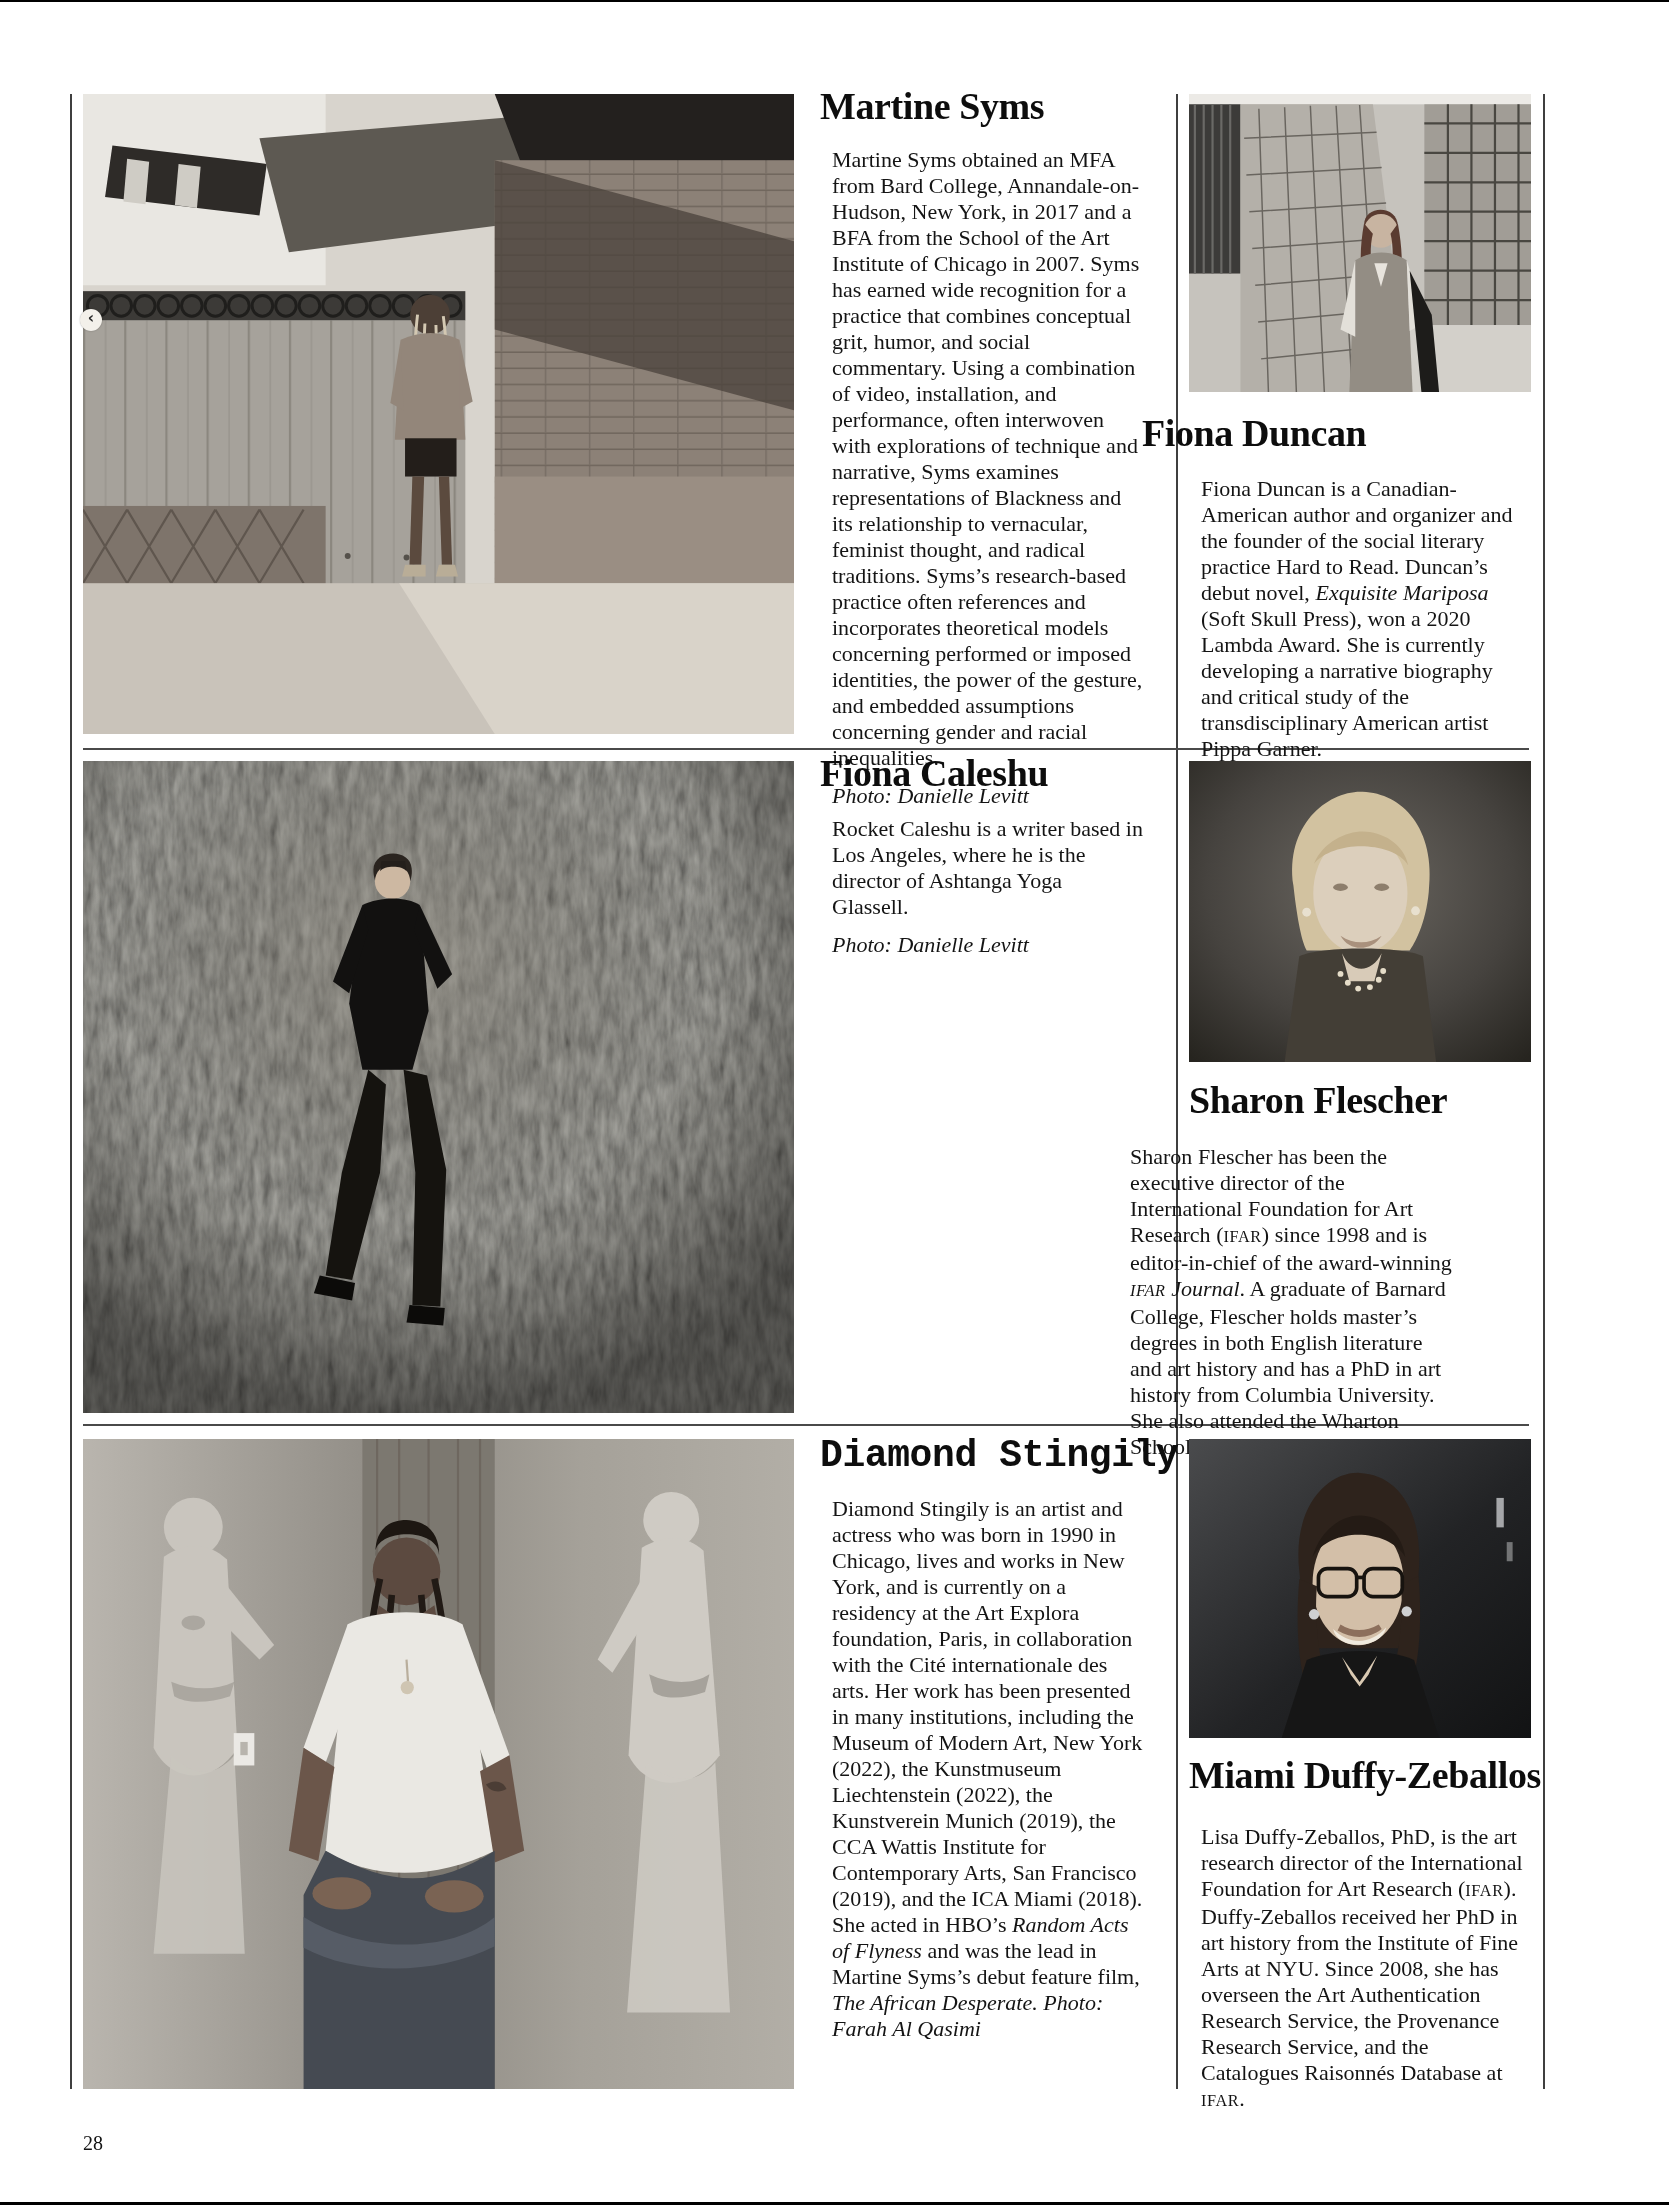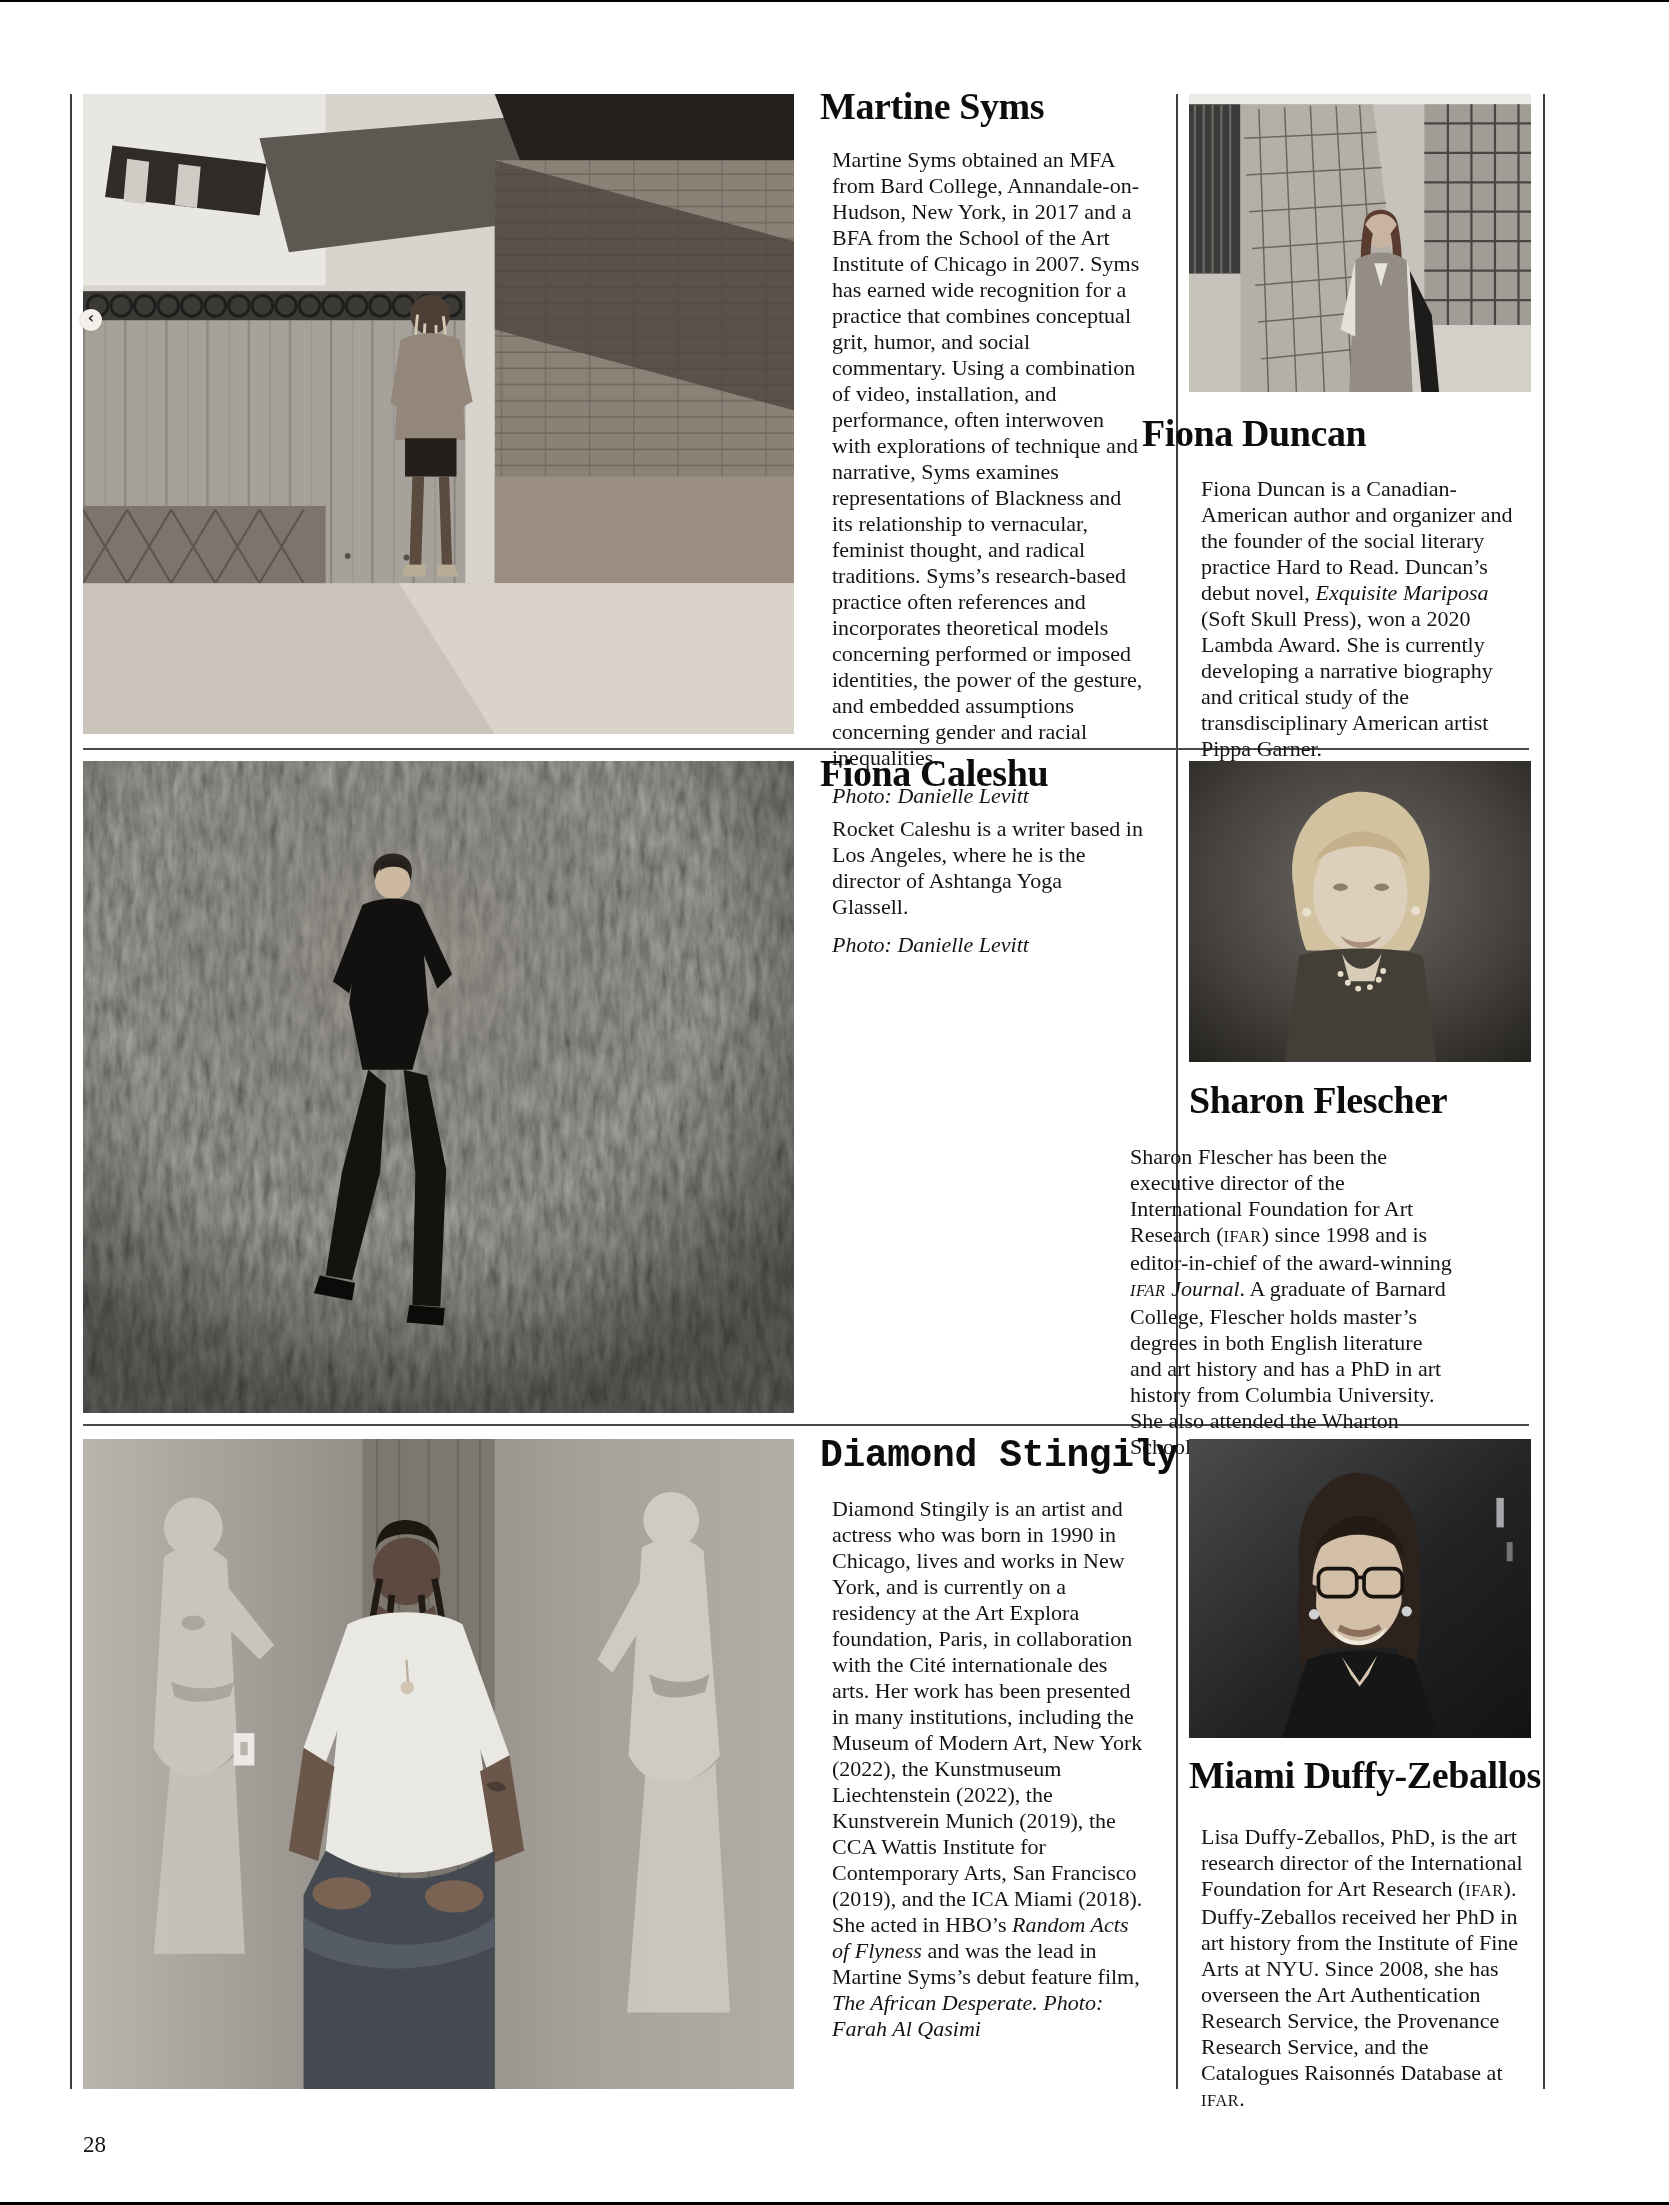--- a/index.html
+++ b/index.html
@@ -10,21 +10,21 @@
   .hrule{position:absolute;height:2.2px;background:#4a4a4a;}
   .photo{position:absolute;overflow:hidden;background:#cccccc;}
   .photo svg{display:block;width:100%;height:100%;}
   h2.cname{position:absolute;margin:0;font-size:38px;line-height:41px;font-weight:700;
            letter-spacing:-0.4px;color:#0d0d0d;white-space:nowrap;}
   .bio{position:absolute;font-size:22px;line-height:26px;color:#141414;
        text-align:left;word-spacing:0.1px;}
   .bio .para{margin:12px;}
   .it{font-style:italic;}
   .sc{font-size:0.74em;letter-spacing:0.6px;}
-  #pageno{position:absolute;left:83px;top:2132px;font-size:23px;color:#141414;}
+  #pageno{position:absolute;left:83px;top:2132px;font-size:20px;color:#141414;}
   #prev-btn{position:absolute;left:80px;top:309px;width:22px;height:22px;border-radius:50%;
             background:#f3f0ea;box-shadow:0 0 1.5px rgba(0,0,0,.35);display:flex;
             align-items:center;justify-content:center;cursor:pointer;}
   #prev-btn .gly{font-family:"DejaVu Sans",sans-serif;font-size:15.4px;line-height:1;
                  font-weight:bold;color:#2b2b2b;transform:translateY(-0.7px);}
 </style>
 </head>
 <body>
 
 <div id="page">

